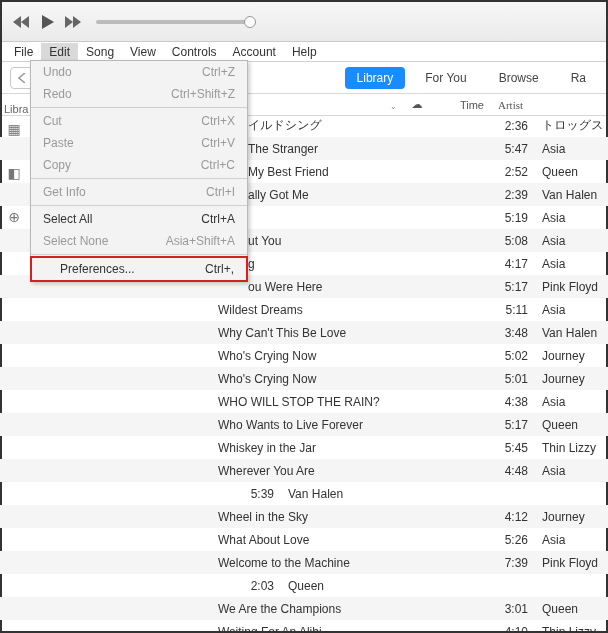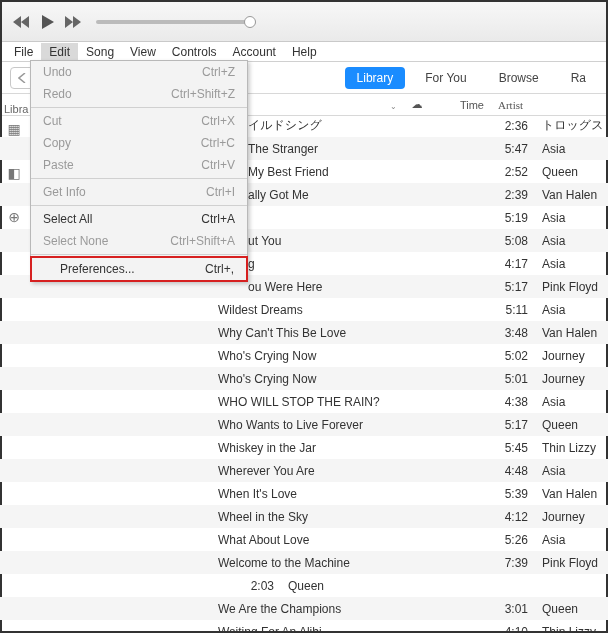--- a/index.html
+++ b/index.html
@@ -120,40 +120,40 @@
   <div class="dd-item disabled">
       <span>Redo</span>
       <span>Ctrl+Shift+Z</span>
     </div>
   <div class="dd-sep"></div>
   <div class="dd-item disabled">
       <span>Cut</span>
       <span>Ctrl+X</span>
     </div>
   <div class="dd-item disabled">
+      <span>Paste</span>
+      <span>Ctrl+V</span>
+    </div>
+  <div class="dd-item disabled">
       <span>Copy</span>
       <span>Ctrl+C</span>
-    </div>
-  <div class="dd-item disabled">
-      <span>Paste</span>
-      <span>Ctrl+V</span>
     </div>
   <div class="dd-sep"></div>
   <div class="dd-item disabled">
       <span>Get Info</span>
       <span>Ctrl+I</span>
     </div>
   <div class="dd-sep"></div>
   <div class="dd-item">
       <span>Select All</span>
       <span>Ctrl+A</span>
     </div>
   <div class="dd-item disabled">
       <span>Select None</span>
-      <span>Ctrl+Shift+A</span>
+      <span>Asia+Shift+A</span>
     </div>
   <div class="dd-sep"></div>
   <div class="dd-item highlight">
       <span>Preferences...</span>
       <span>Ctrl+,</span>
     </div>
 </div>
 
 <div class="rows" id="rows">
     <div class="row">
@@ -247,21 +247,20 @@
       <div class="c-artist">Thin Lizzy</div>
     </div>
     <div class="row">
       <div class="c-indent" style="width:218px"></div>
       <div class="c-name" style="width:254px">Wherever You Are</div>
       <div class="c-time">4:48</div>
       <div class="c-artist">Asia</div>
     </div>
     <div class="row">
       <div class="c-indent" style="width:218px"></div>
-      <div class="c-name" style="width:254px">When It's Love</div>
       <div class="c-time">5:39</div>
       <div class="c-artist">Van Halen</div>
     </div>
     <div class="row">
       <div class="c-indent" style="width:218px"></div>
       <div class="c-name" style="width:254px">Wheel in the Sky</div>
       <div class="c-time">4:12</div>
       <div class="c-artist">Journey</div>
     </div>
     <div class="row">

